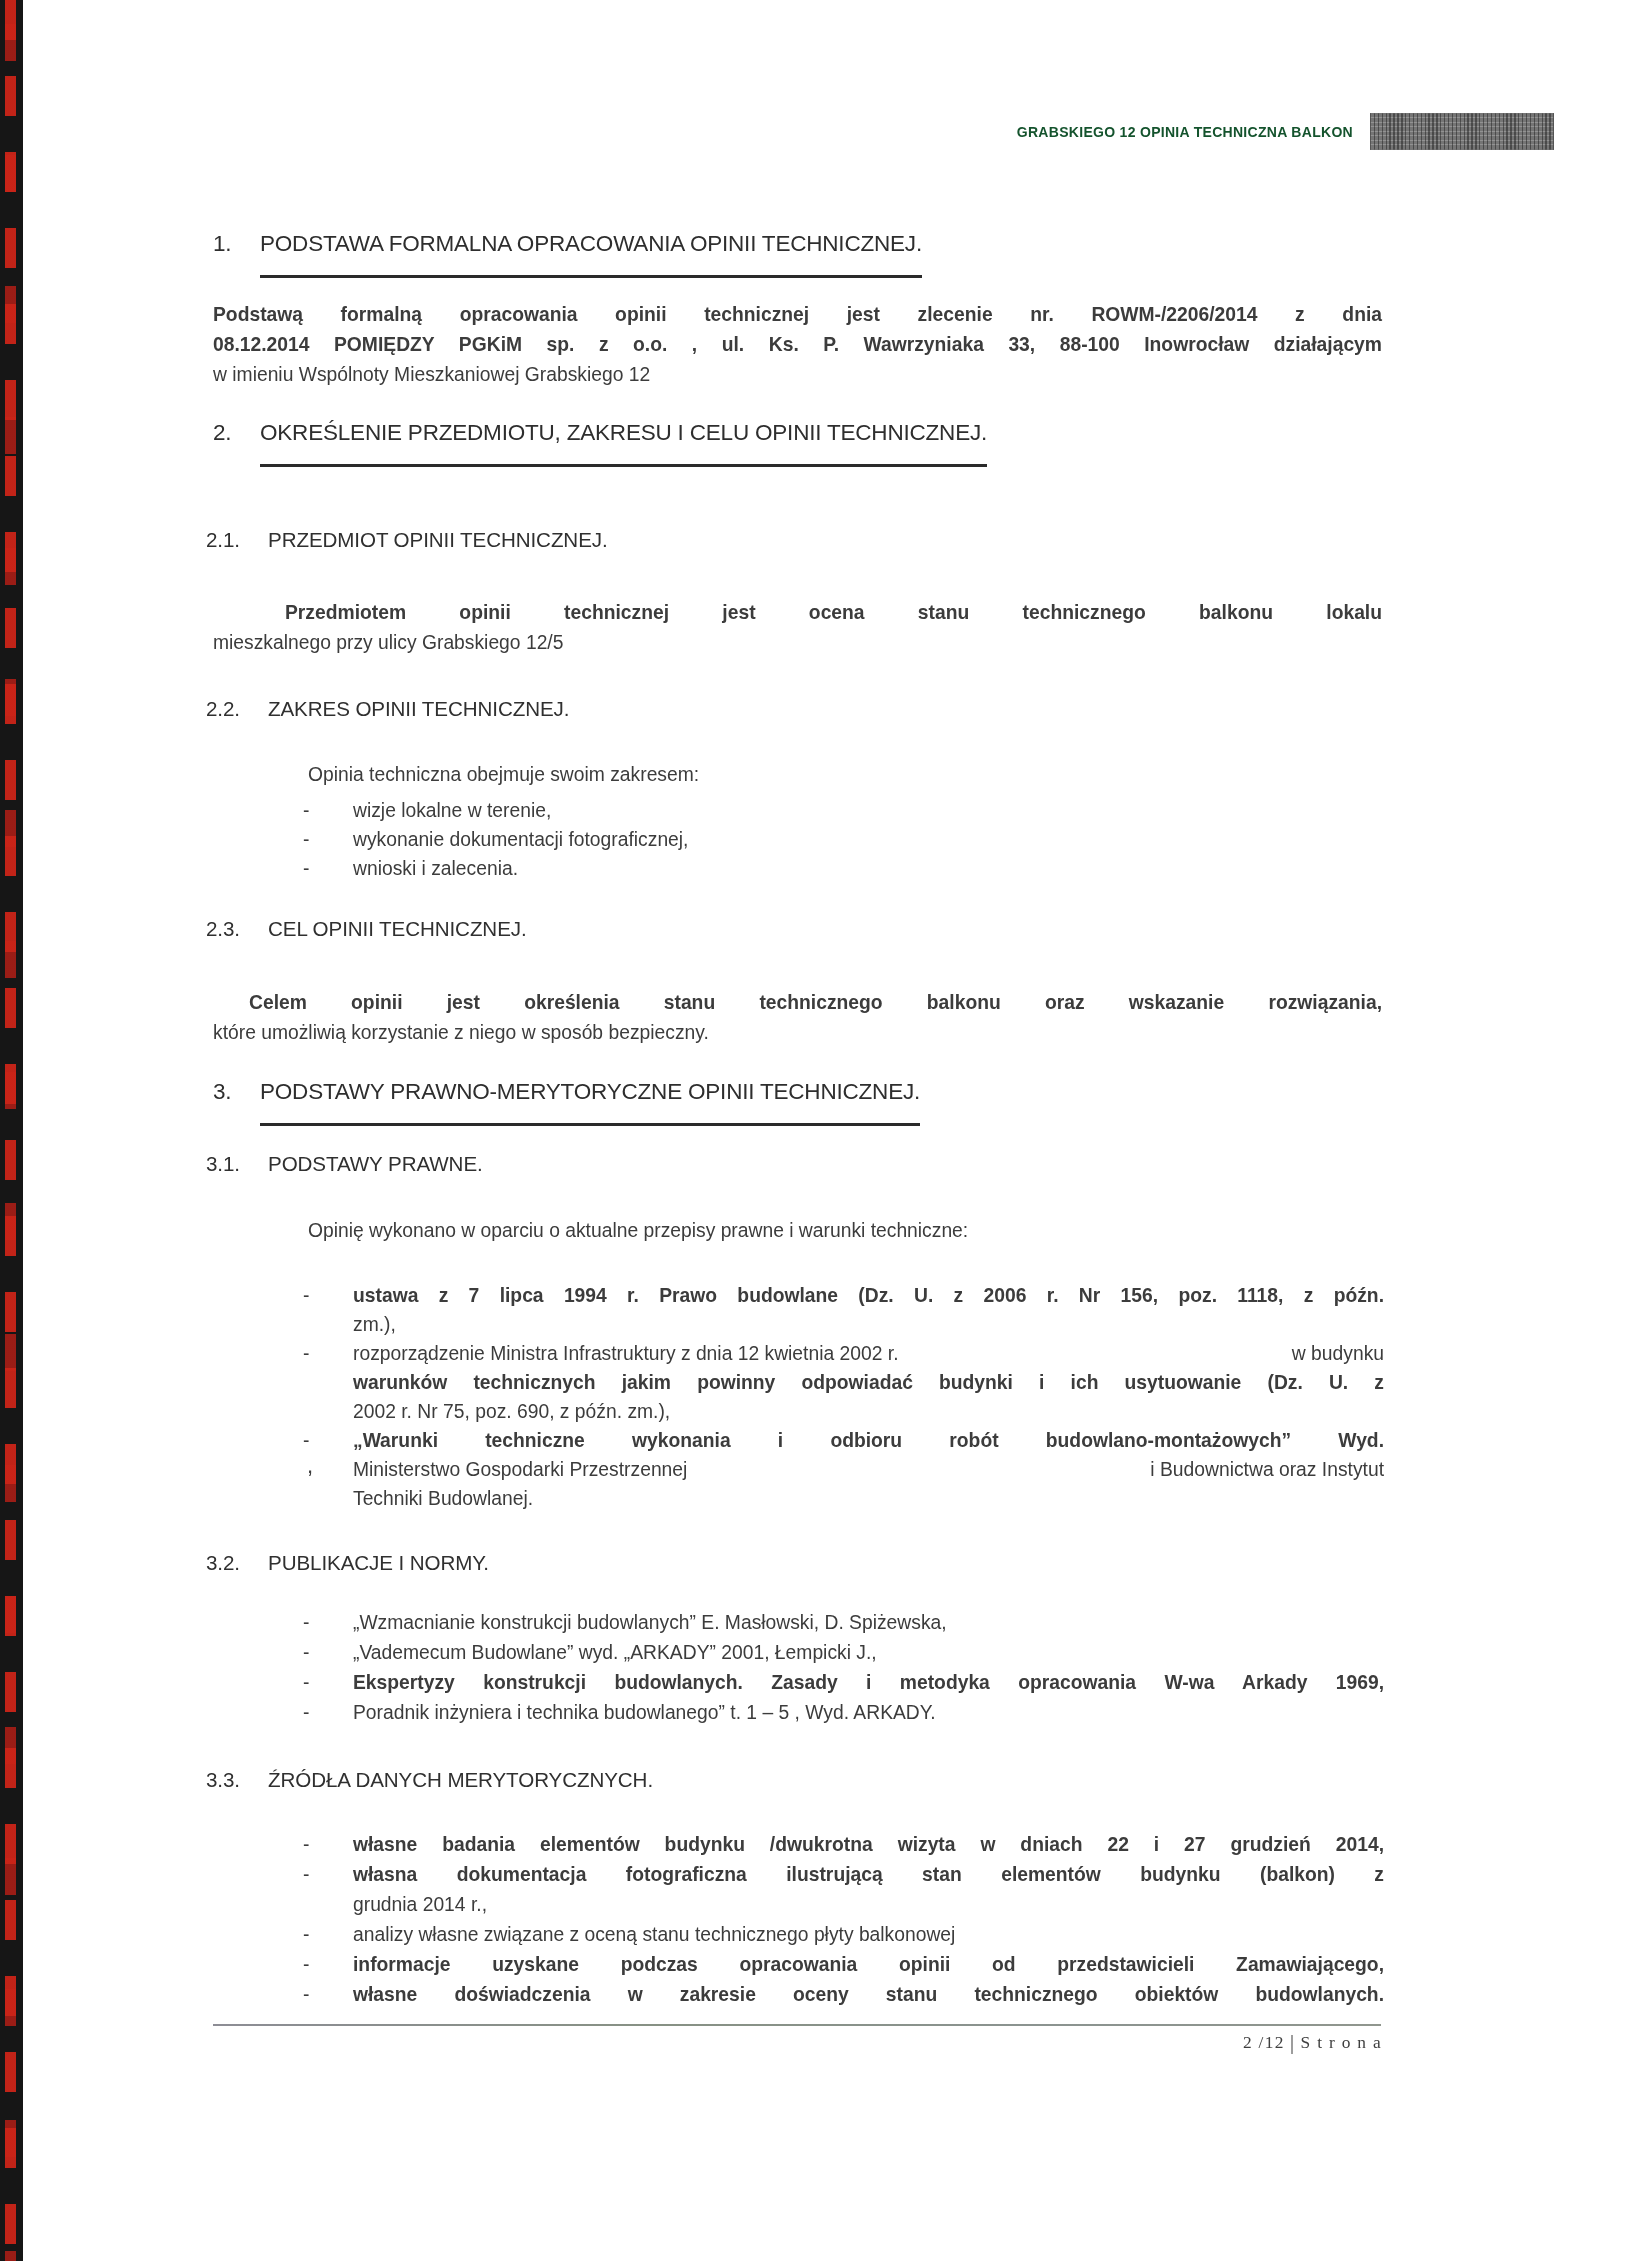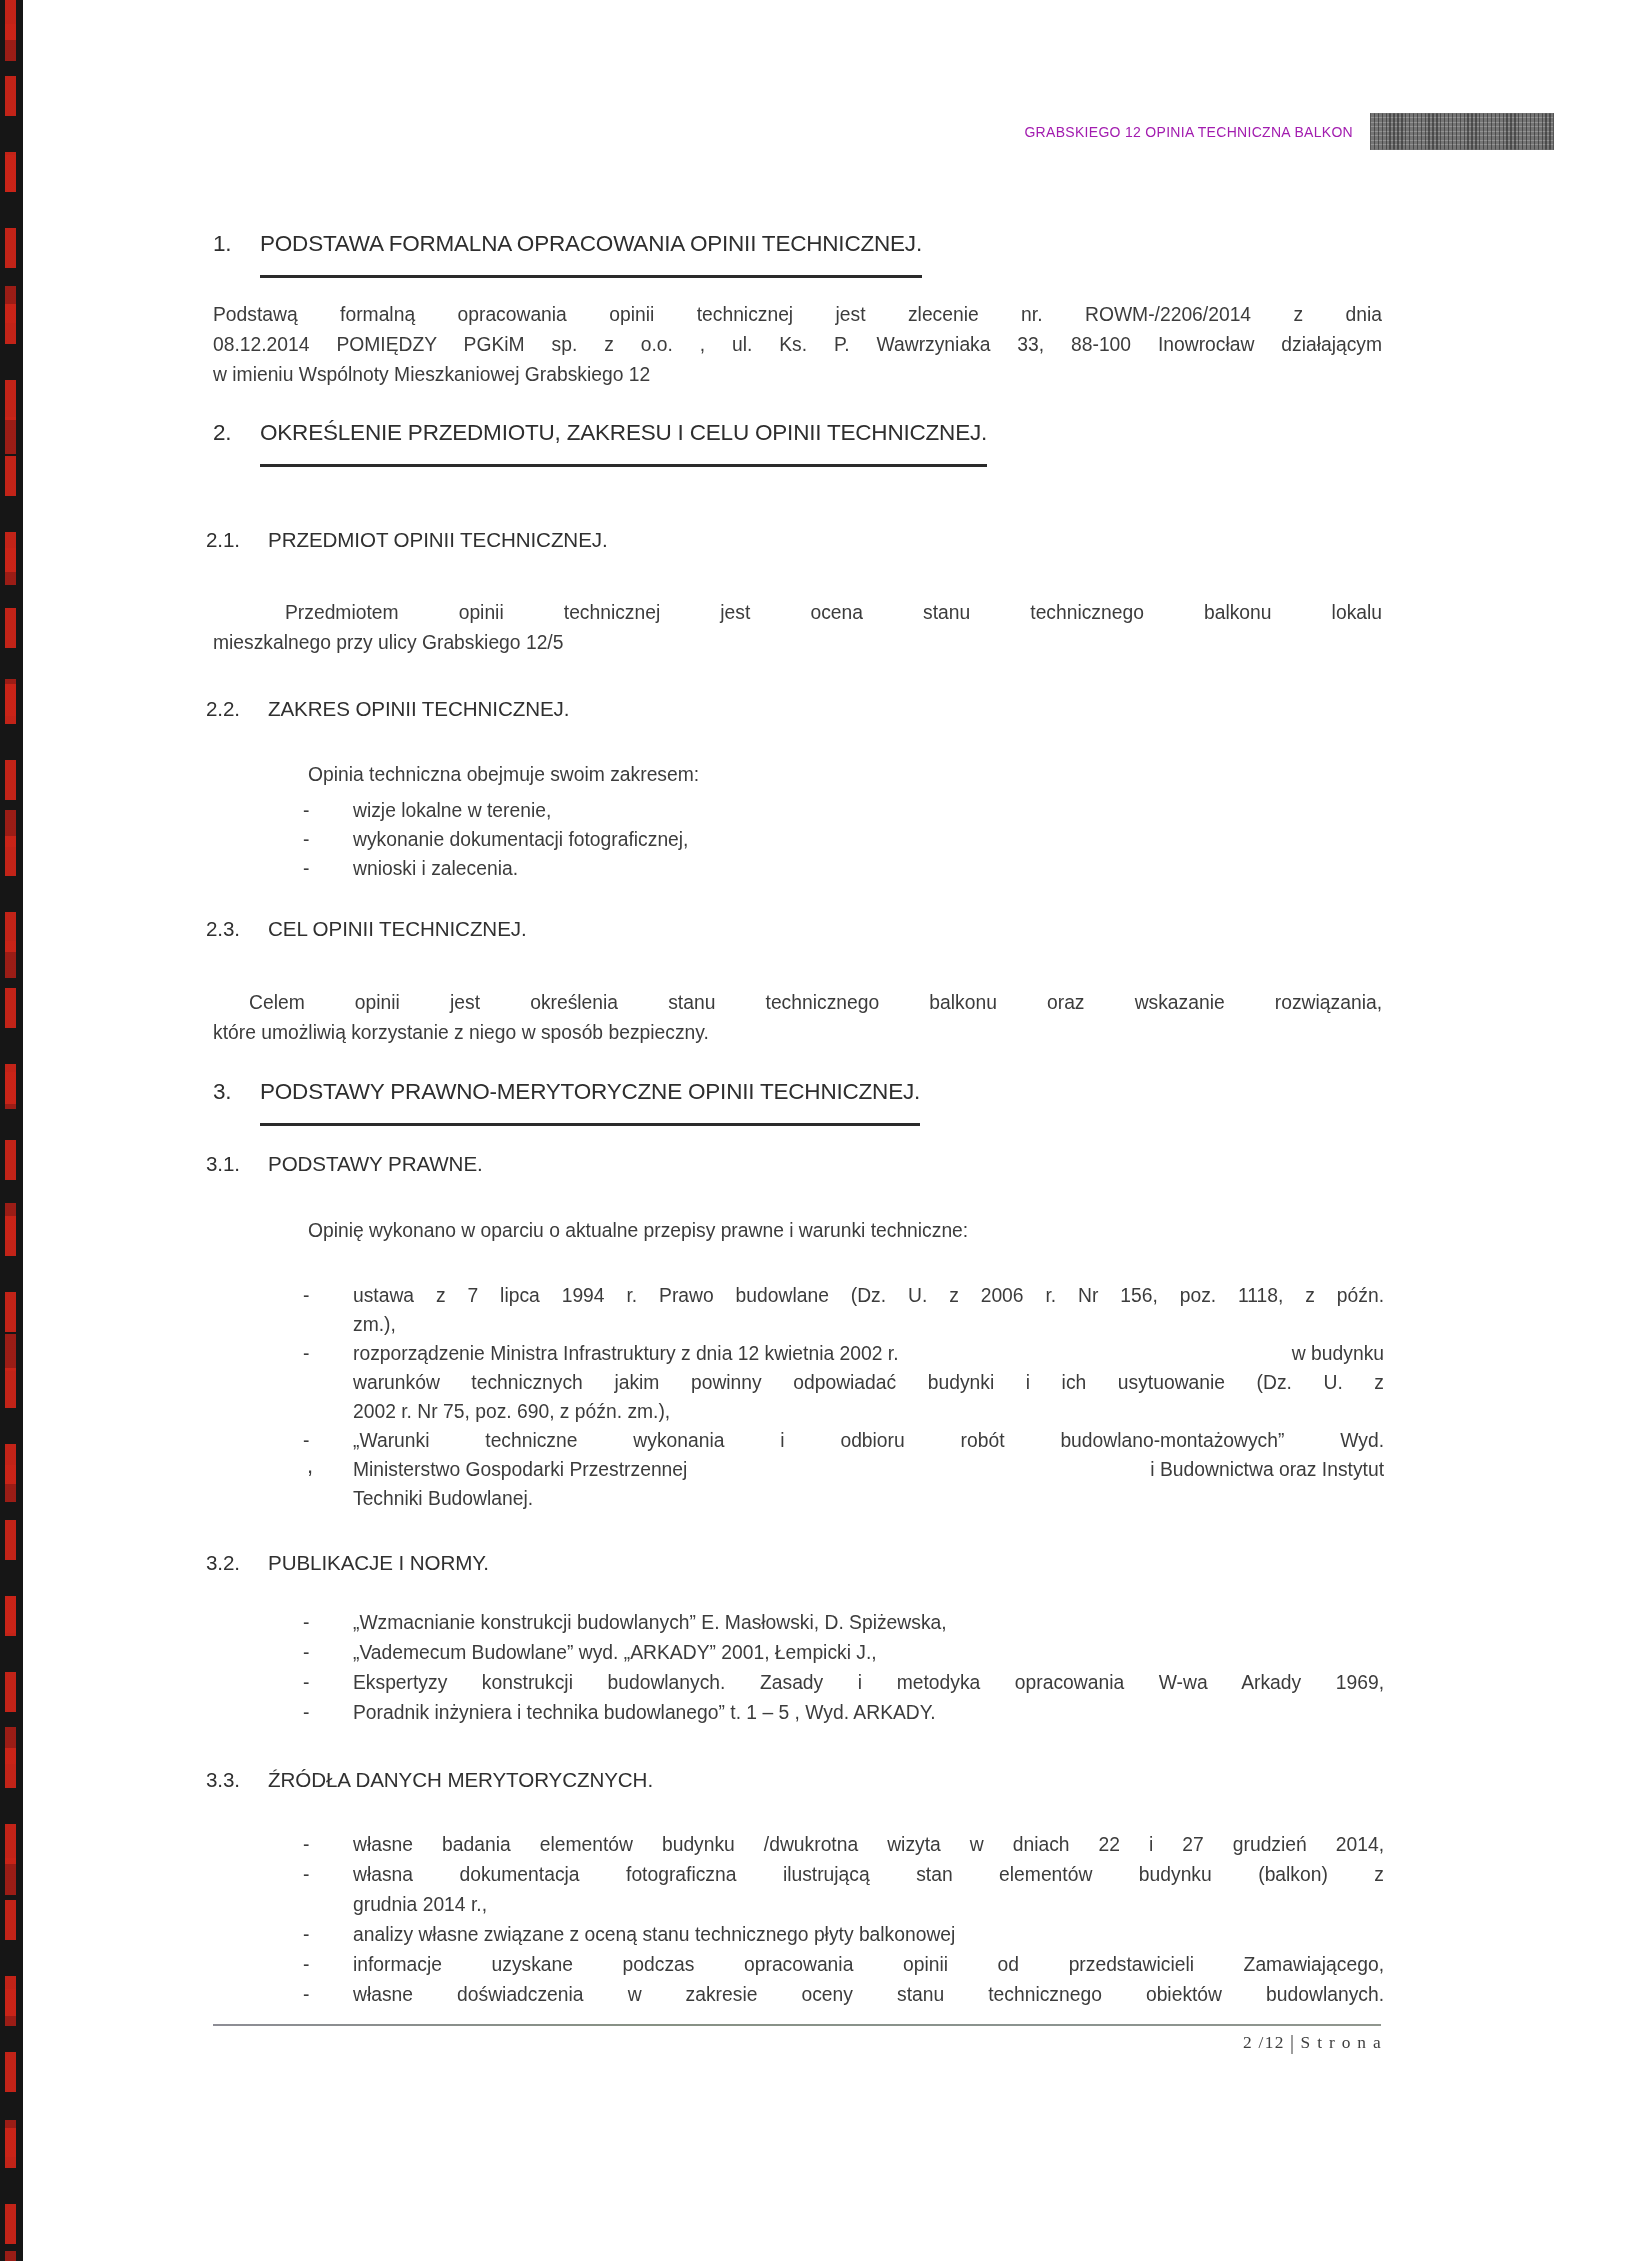--- a/index.html
+++ b/index.html
@@ -20,21 +20,21 @@
     content:""; position:absolute; left:4.5px; top:0; width:11px; height:100%;
     background:
       repeating-linear-gradient(180deg, rgba(203,36,24,.95) 0 40px, transparent 40px 76px),
       repeating-linear-gradient(180deg, transparent 0 24px, rgba(178,30,22,.85) 24px 61px, transparent 61px 131px);
   }
   
   .hdr {
     position:absolute; top:113px; right:90px;
     display:flex; align-items:center; gap:17px;
   }
-  .hdr-label { font-size:14px; color:#a21caf; letter-spacing:0.3px; white-space:nowrap; }
+  .hdr-label { font-size:14px; color:#14532d; letter-spacing:0.3px; white-space:nowrap;font-weight:bold; }
   .hdr-box {
     width:184px; height:37px; flex:none;
     background-color:#757575;
     background-image:
       repeating-linear-gradient(90deg, rgba(20,20,20,.45) 0 1.3px, transparent 1.3px 3.9px),
       repeating-linear-gradient(0deg, rgba(235,235,235,.25) 0 1.3px, transparent 1.3px 4.5px);
     box-shadow: inset 0 0 0 0.6px #5a5a5a;
   }
   
   .sec-title {
@@ -47,21 +47,21 @@
   .sub-head {
     position:absolute; left:206px;
     display:flex; font-size:20.6px; color:#303030; letter-spacing:-0.1px; white-space:nowrap;
   }
   .sub-head .num { width:62px; flex:none; }
   
   .para {
     position:absolute; left:213px; width:1169px;
     font-size:19.3px; line-height:30px;
   }
-  .jline { text-align:justify; text-align-last:justify; text-justify:inter-word; }
+  .jline { text-align:justify; text-align-last:justify; text-justify:inter-word;font-weight:bold; }
   .pline { text-align:left; }
   .flexline { display:flex; justify-content:space-between; }
   .ind112 { padding-left:72px; }
   .ind56  { padding-left:36px; }
   .intro {
     position:absolute; left:308px;
     font-size:19.3px; white-space:nowrap;
   }
   
   .blist {

